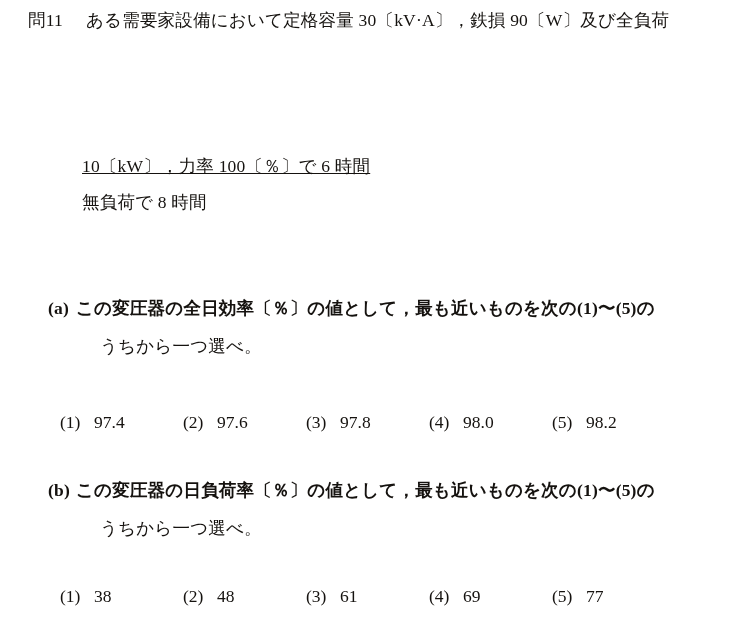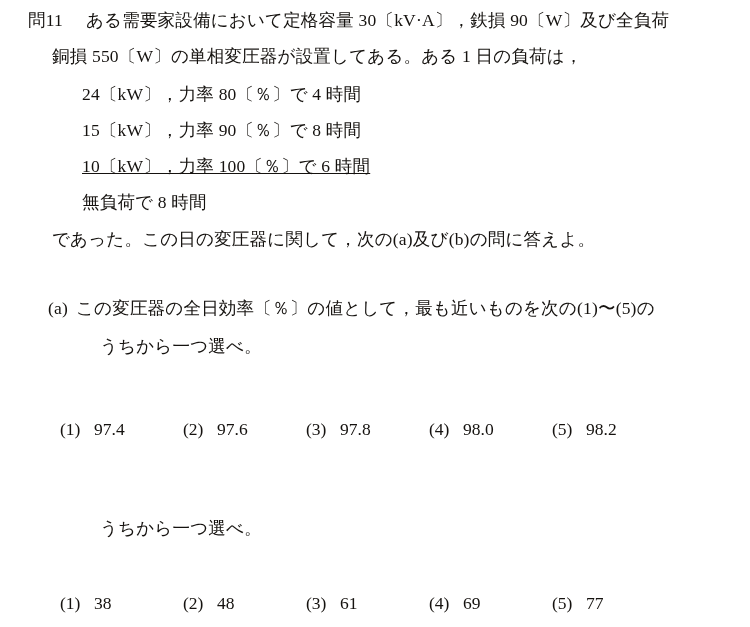--- a/index.html
+++ b/index.html
@@ -43,21 +43,21 @@
     position: absolute;
     font-size: 17.5px;
     line-height: 1.0;
     letter-spacing: 0.2px;
     white-space: nowrap;
   }
 
   
   .l-body   { left: 52px; }
   .l-item   { left: 82px; }
-  .l-sub    { left: 48px; }
+  .l-sub    { left: 48px; font-weight: bold; }
   .l-subcont{ left: 76px; margin-left: 24px; }
 
   
   .y1 { top: 48px; }
   .y2 { top: 86px; }
   .y3 { top: 122px; }
   .y4 { top: 158px; text-decoration: underline; }
   .y5 { top: 194px; }
   .y6 { top: 231px; }
 
@@ -73,21 +73,20 @@
   .choices {
     position: absolute;
     left: 60px;
     right: 10px;
     font-size: 17.5px;
     white-space: nowrap;
   }
   .choice {
     display: inline-block;
     width: 123px;
-    margin-top: 7px;
   }
   .choice .num {
     display: inline-block;
     width: 34px;
   }
   .choice .val {
     display: inline-block;
   }
 
   
@@ -98,37 +97,36 @@
 </style>
 </head>
 <body>
 
 <div class="page">
 
   <div class="prob-head">
     <span class="prob-no">問11</span><span>ある需要家設備において定格容量 30〔kV·A〕，鉄損 90〔W〕及び全負荷</span>
   </div>
 
-  <div class="line l-body y1">銅損 550〔W〕の単相変圧器が設置してある。ある 1 日の負荷は，</div>
 
-  <div class="line l-item y2">24〔kW〕，力率 80〔％〕で 4 時間</div>
-  <div class="line l-item y3">15〔kW〕，力率 90〔％〕で 8 時間</div>
   <div class="line l-item y4">10〔kW〕，力率 100〔％〕で 6 時間</div>
   <div class="line l-item y5">無負荷で 8 時間</div>
 
-  <div class="line l-body y6">であった。この日の変圧器に関して，次の(a)及び(b)の問に答えよ。</div>
 
   <div class="line l-sub y-a1">
     <span class="sub-mark">(a)</span><span>この変圧器の全日効率〔％〕の値として，最も近いものを次の(1)〜(5)の</span>
   </div>
   <div class="line l-subcont y-a2">うちから一つ選べ。</div>
 
   <div class="choices y-achoice">
     <span class="choice"><span class="num">(1)</span><span class="val">97.4</span></span><span class="choice"><span class="num">(2)</span><span class="val">97.6</span></span><span class="choice"><span class="num">(3)</span><span class="val">97.8</span></span><span class="choice"><span class="num">(4)</span><span class="val">98.0</span></span><span class="choice"><span class="num">(5)</span><span class="val">98.2</span></span>
   </div>
 
+  <div class="line l-sub y-b1">
+    <span class="sub-mark">(b)</span><span>この変圧器の日負荷率〔％〕の値として，最も近いものを次の(1)〜(5)の</span>
+  </div>
   <div class="line l-subcont y-b2">うちから一つ選べ。</div>
 
   <div class="choices y-bchoice">
     <span class="choice"><span class="num">(1)</span><span class="val">38</span></span><span class="choice"><span class="num">(2)</span><span class="val">48</span></span><span class="choice"><span class="num">(3)</span><span class="val">61</span></span><span class="choice"><span class="num">(4)</span><span class="val">69</span></span><span class="choice"><span class="num">(5)</span><span class="val">77</span></span>
   </div>
 
 </div>
 
 </body></html>

